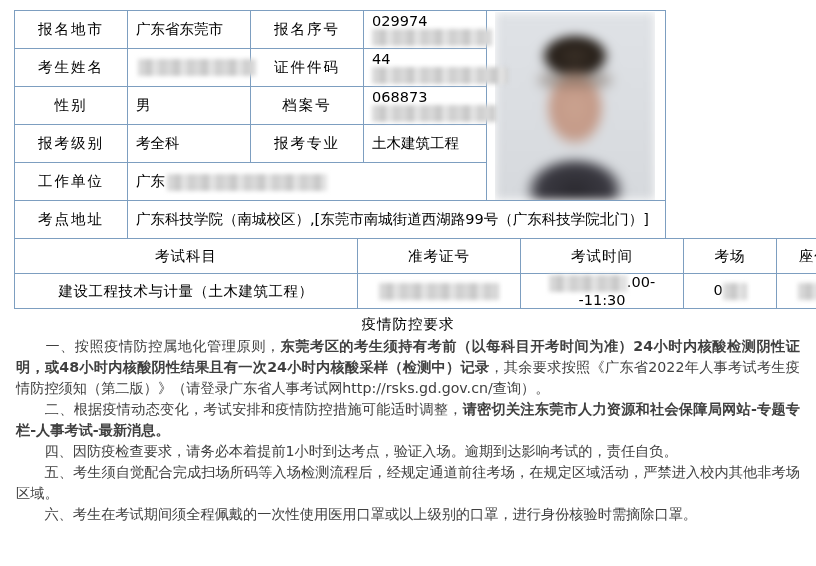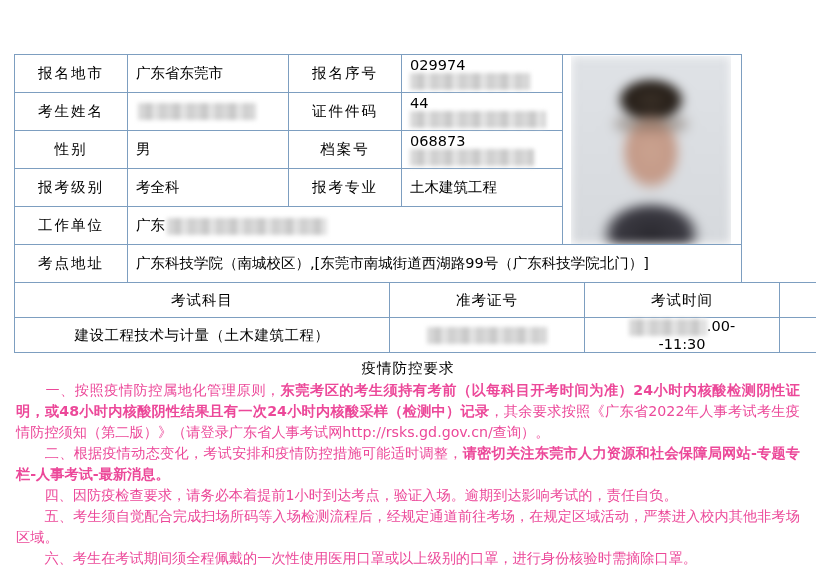--- a/index.html
+++ b/index.html
@@ -8,23 +8,22 @@
     background:#ffffff;
     font-family:"DejaVu Sans","Liberation Sans",sans-serif;
     color:#000;
     overflow:hidden;
   }
   .page{position:relative;width:816px;height:566px;box-sizing:border-box;padding:10px 14px 0 14px;}
 
   
   table.info{
     border-collapse:collapse;
-    width:728px;
+    width:652px;
     table-layout:fixed;
-    margin-top:44px;
   }
   table.info td{
     border:1px solid #7d9ec0;
     height:37px;
     font-size:14.5px;
     padding:0 8px;
     vertical-align:middle;
   }
   td.lbl{
     text-align:center;
@@ -82,21 +81,21 @@
     width:788px;
     table-layout:fixed;
     margin-top:-1px;
   }
   table.subj th,table.subj td{
     border:1px solid #7d9ec0;
     font-size:14.5px;
     font-weight:normal;
     height:34px;
     text-align:center;
-    padding:0 22px;
+    padding:0 6px;
   }
   table.subj th{letter-spacing:1px;}
   .col-sub{width:330px;}
   .col-ticket{width:150px;}
   .col-time{width:150px;margin-top:42px;}
   .col-room{width:80px;}
   .col-seat{width:78px;}
   td.subjname{text-align:left;padding-left:20px;letter-spacing:0.5px;}
   .m-ticket{width:120px;}
   .m-time-l{width:78px;}
@@ -107,21 +106,21 @@
   .notice-title{
     text-align:center;
     font-weight:normal;
     font-size:14.5px;
     margin:6px 0 2px 0;
     letter-spacing:1px;
   }
   .notice{
     font-size:14.2px;
     line-height:21px;
-    color:#ec4899;
+    color:#404040;
     text-align:justify;
     padding:0 2px;
   }
   .notice p{margin:0;text-indent:0;}
   .notice b{font-weight:bold;}
 </style>
 </head>
 <body>
 
 <div class="page">

